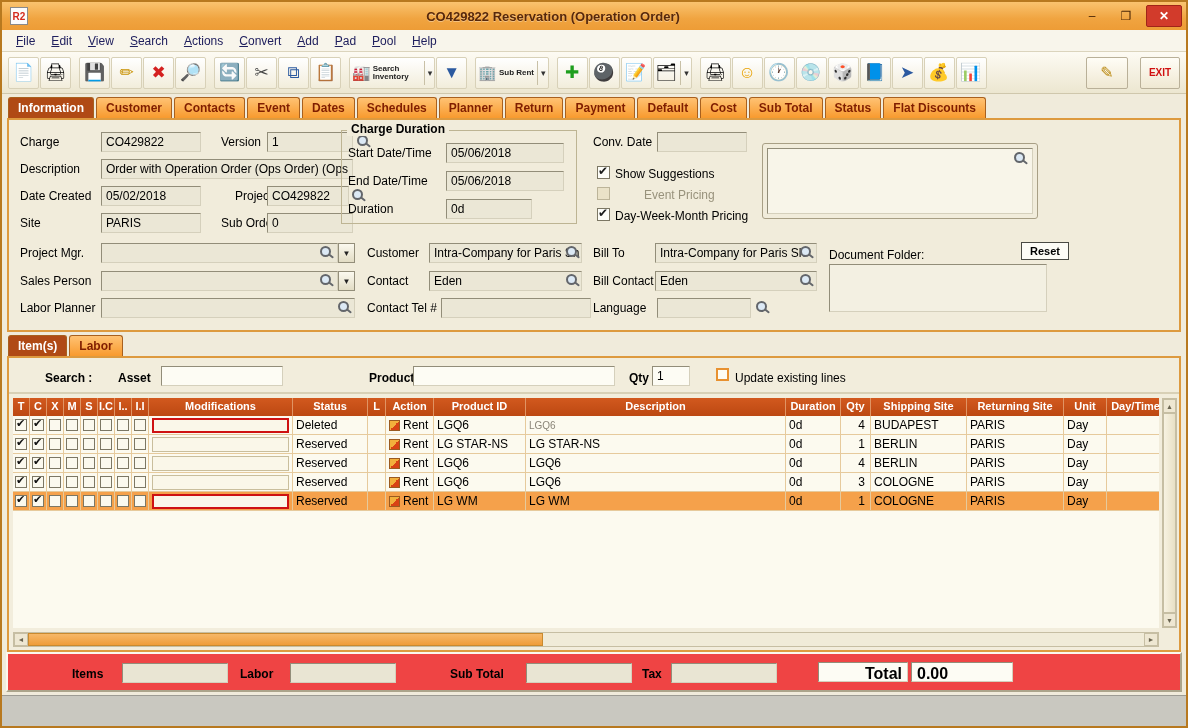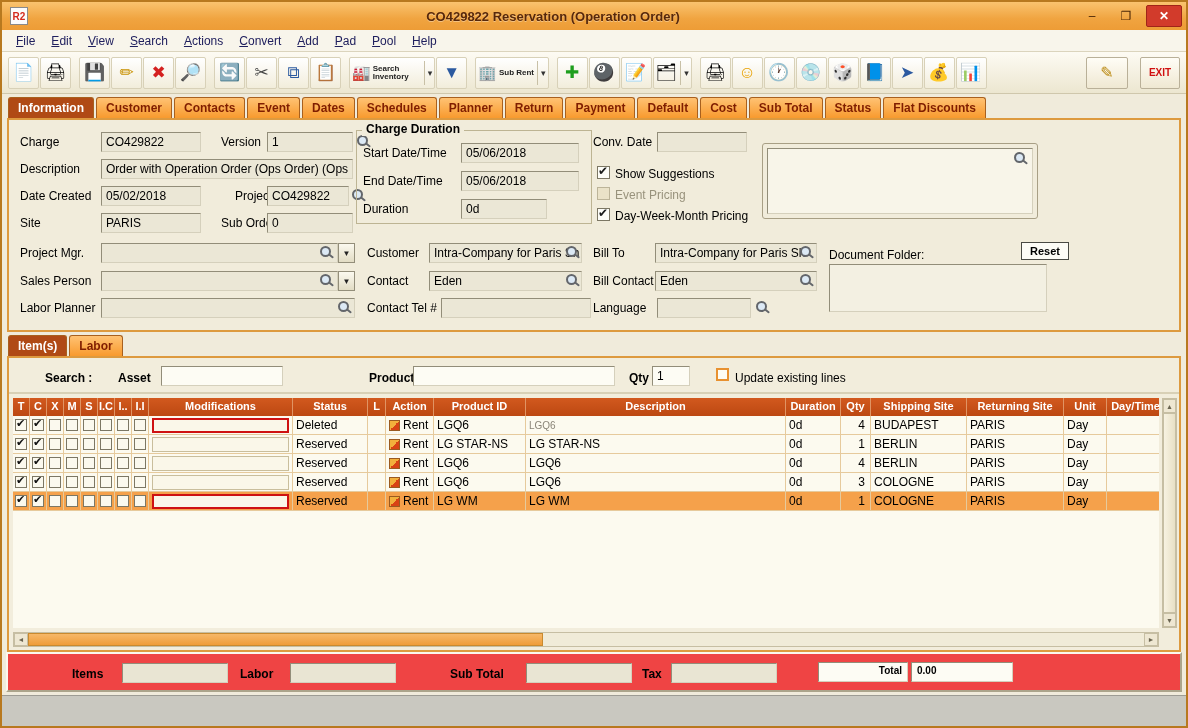--- a/index.html
+++ b/index.html
@@ -70,21 +70,21 @@
 .aico{width:11px;height:11px;flex:none;margin-right:3px;background:linear-gradient(135deg,#F2B03C 50%,#D84315 50%);border:1px solid #9A5A20;}
 .vscroll{position:absolute;left:1153px;top:40px;width:15px;height:230px;background:#F0EBD8;border:1px solid #C6BEA3;display:flex;flex-direction:column;}
 .sarrow{flex:none;background:#EEE7D2;border:1px solid #C6BEA3;font-size:7px;display:flex;align-items:center;justify-content:center;color:#6A6450;}
 .vscroll .sarrow{height:14px;}
 .vthumb{flex:1;background:linear-gradient(90deg,#F7F2E1,#E8E0C6);border:1px solid #C6BEA3;}
 .hscroll{position:absolute;left:4px;top:274px;width:1146px;height:15px;background:#F0EBD8;border:1px solid #C6BEA3;display:flex;}
 .hscroll .sarrow{width:14px;}
 .hthumb{width:45%;background:linear-gradient(#F6B869,#EF9C38);border:1px solid #C98A2E;}
 .hspacer{flex:1;}
 .totals{position:relative;flex:none;height:40px;margin:0 4px;background:#ef4444;border:2px solid;border-color:#FBF8ED #ABA48B #ABA48B #FBF8ED;}
-.tot-field{position:absolute;height:20px;background:#E9E5D3;border:1px solid;border-color:#928D79 #D5D0BC #D5D0BC #928D79;padding:2px 5px;font-size:10px;overflow:hidden;white-space:nowrap;}
+.tot-field{position:absolute;height:20px;background:#E9E5D3;border:1px solid;border-color:#928D79 #D5D0BC #D5D0BC #928D79;padding:2px 5px;font-size:16px;overflow:hidden;white-space:nowrap;}
 .tot-white{background:#FDFCF4;font-weight:bold;}
 .footer{flex:1;background:#C9C8C0;border-top:1px solid #9D9C94;margin-top:3px;}
 </style>
 </head>
 <body>
 
 <div class="window">
 
   <div class="titlebar">
     <div class="app-ico">R2</div>
@@ -248,37 +248,37 @@
 
     <div class="lbl" style="left:11px;top:154px">Sales Person</div>
     <div class="field" style="left:92px;top:151px;width:237px"></div>
     <span class="mag" style="left:310px;top:153px"></span>
     <div class="combo-btn" style="left:329px;top:151px">▼</div>
 
     <div class="lbl" style="left:11px;top:181px">Labor Planner</div>
     <div class="field" style="left:92px;top:178px;width:254px"></div>
     <span class="mag" style="left:328px;top:180px"></span>
 
-    <div class="groupbox" style="left:347px;top:10px;width:236px;height:94px">
+    <div class="groupbox" style="left:332px;top:10px;width:236px;height:94px">
       <div class="gb-title">Charge Duration</div>
       <div class="lbl" style="left:6px;top:15px">Start Date/Time</div>
       <div class="field" style="left:104px;top:12px;width:118px">05/06/2018</div>
       <div class="lbl" style="left:6px;top:43px">End Date/Time</div>
       <div class="field" style="left:104px;top:40px;width:118px">05/06/2018</div>
       <div class="lbl" style="left:6px;top:71px">Duration</div>
       <div class="field" style="left:104px;top:68px;width:86px">0d</div>
     </div>
 
     <div class="lbl" style="left:584px;top:15px">Conv. Date</div>
     <div class="field" style="left:648px;top:12px;width:90px"></div>
 
     <span class="cbx checked" style="left:588px;top:46px"></span>
     <div class="lbl" style="left:606px;top:47px">Show Suggestions</div>
     <span class="cbx dis" style="left:588px;top:67px"></span>
-    <div class="lbl dis" style="left:606px;top:68px">Event Pricing</div>
+    <div class="lbl dis" style="left:635px;top:68px">Event Pricing</div>
     <span class="cbx checked" style="left:588px;top:88px"></span>
     <div class="lbl" style="left:606px;top:89px">Day-Week-Month Pricing</div>
 
     <div class="lbl" style="left:358px;top:126px">Customer</div>
     <div class="field" style="left:420px;top:123px;width:153px">Intra-Company for Paris Sh</div>
     <span class="mag" style="left:556px;top:125px"></span>
     <div class="lbl" style="left:584px;top:126px">Bill To</div>
     <div class="field" style="left:646px;top:123px;width:162px">Intra-Company for Paris Sh</div>
     <span class="mag" style="left:790px;top:125px"></span>
 

